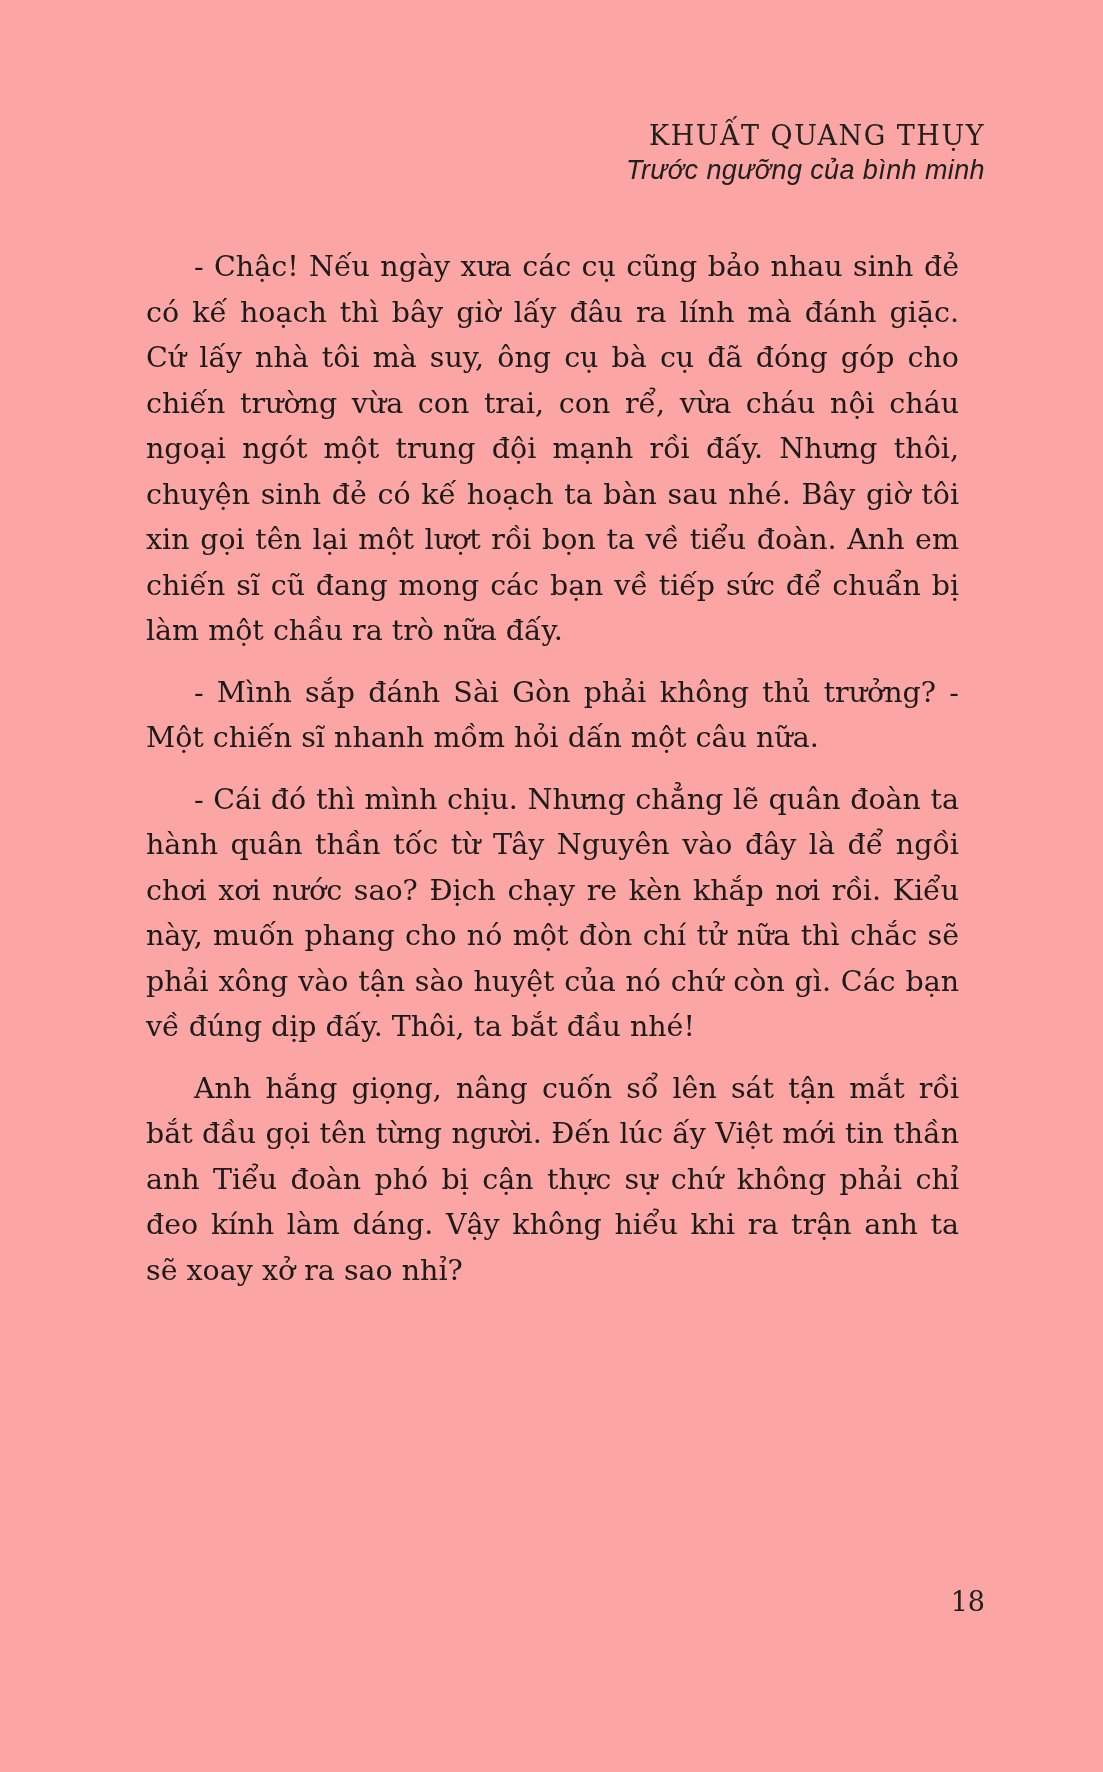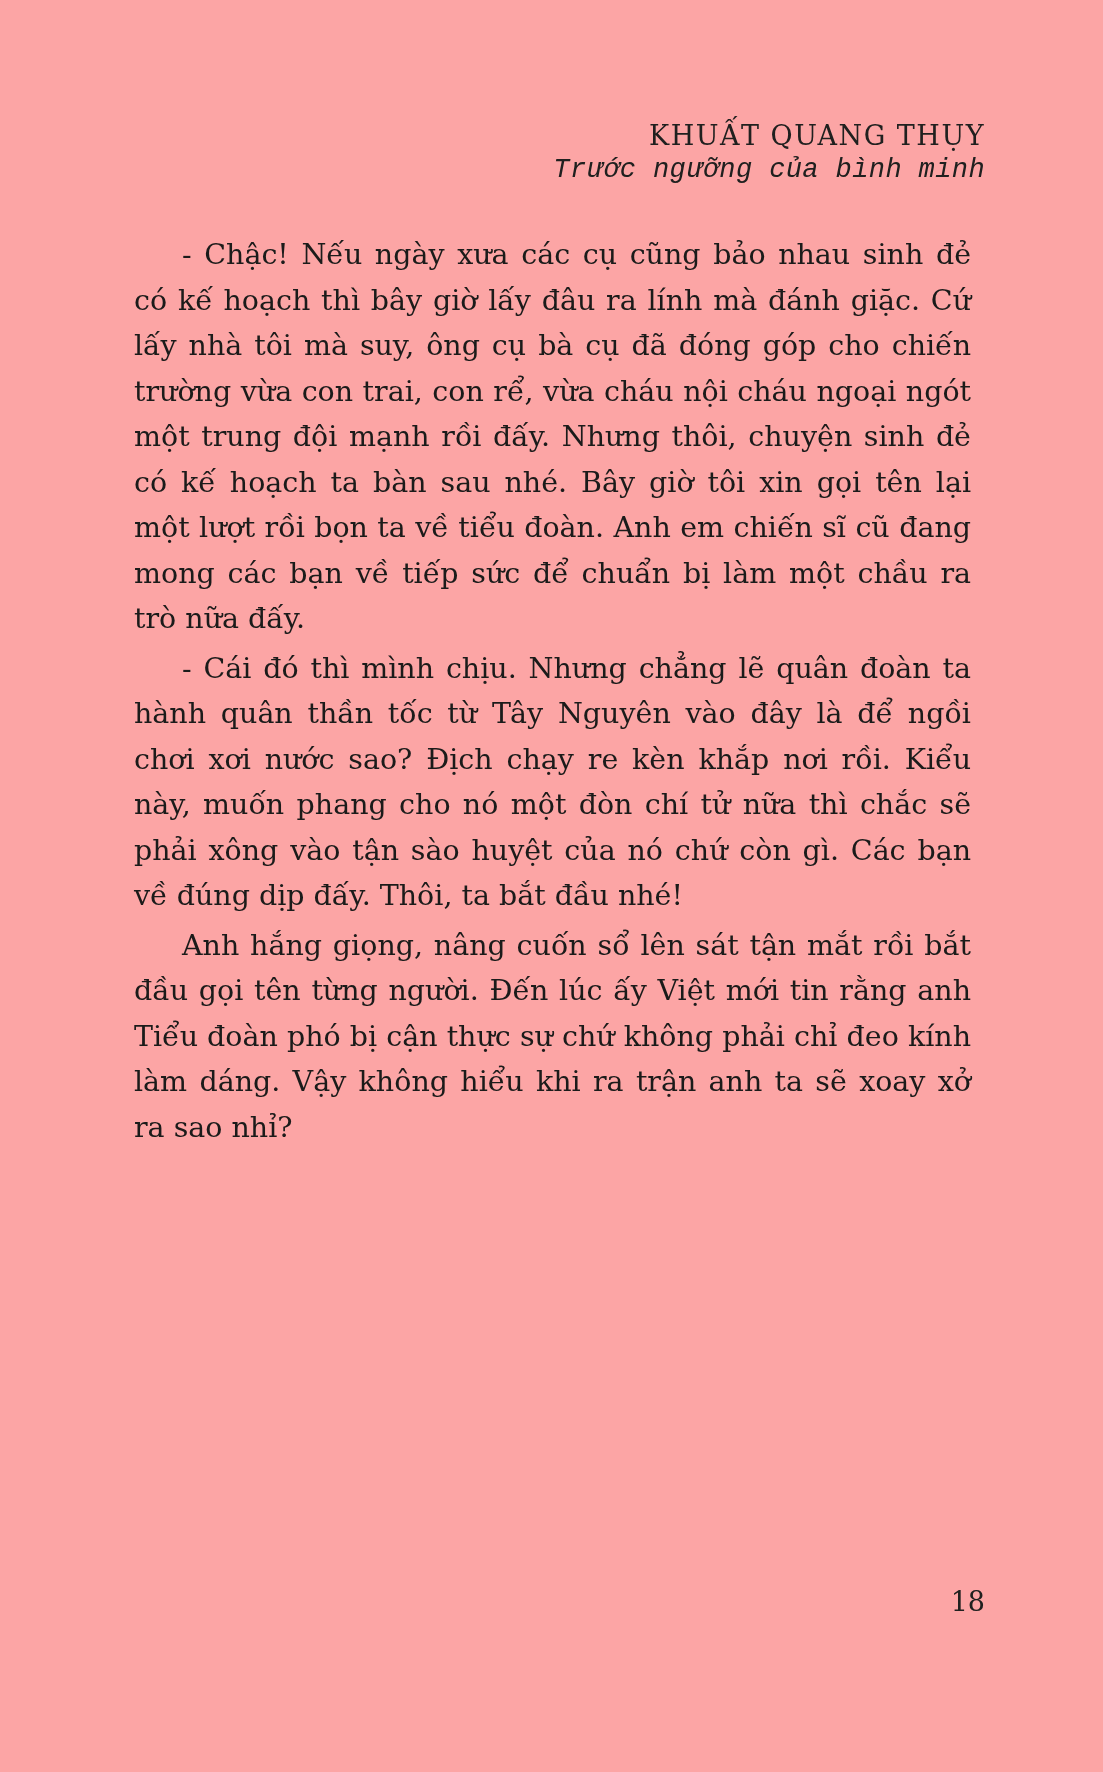--- a/index.html
+++ b/index.html
@@ -35,21 +35,21 @@
 
   .header-author {
     font-family: "DejaVu Serif", serif;
     font-size: 27px;
     letter-spacing: 1.5px;
     color: #20201f;
     white-space: nowrap;
   }
 
   .header-title {
-    font-family: Liberation Mono, monospace;
+    font-family: Liberation Sans, sans-serif;
     font-style: italic;
     font-size: 27px;
     letter-spacing: 0.4px;
     color: #20201f;
     white-space: nowrap;
     margin-top: 4px;
   }
 
   .body-text {
     position: absolute;
@@ -58,21 +58,21 @@
     width: 845px;
     font-family: "DejaVu Serif", serif;
     font-size: 28.5px;
     line-height: 45.5px;
     color: #1b1b1a;
     text-align: justify;
     text-justify: inter-word;
   }
 
   .body-text p {
-    margin: 4px;
+    margin: 16px;
     text-indent: 48px;
   }
 
   .page-number {
     position: absolute;
     right: 118px;
     bottom: 155px;
     font-family: "DejaVu Serif", serif;
     font-size: 27px;
     color: #20201f;
@@ -83,19 +83,20 @@
 
 <div class="page">
 
   <div class="header">
     <div class="header-author">KHUẤT QUANG THỤY</div>
     <div class="header-title">Trước ngưỡng của bình minh</div>
   </div>
 
   <div class="body-text">
     <p>- Chậc! Nếu ngày xưa các cụ cũng bảo nhau sinh đẻ có kế hoạch thì bây giờ lấy đâu ra lính mà đánh giặc. Cứ lấy nhà tôi mà suy, ông cụ bà cụ đã đóng góp cho chiến trường vừa con trai, con rể, vừa cháu nội cháu ngoại ngót một trung đội mạnh rồi đấy. Nhưng thôi, chuyện sinh đẻ có kế hoạch ta bàn sau nhé. Bây giờ tôi xin gọi tên lại một lượt rồi bọn ta về tiểu đoàn. Anh em chiến sĩ cũ đang mong các bạn về tiếp sức để chuẩn bị làm một chầu ra trò nữa đấy.</p>
+    <p>- Mình sắp đánh Sài Gòn phải không thủ trưởng? - Một chiến sĩ nhanh mồm hỏi dấn một câu nữa.</p>
     <p>- Cái đó thì mình chịu. Nhưng chẳng lẽ quân đoàn ta hành quân thần tốc từ Tây Nguyên vào đây là để ngồi chơi xơi nước sao? Địch chạy re kèn khắp nơi rồi. Kiểu này, muốn phang cho nó một đòn chí tử nữa thì chắc sẽ phải xông vào tận sào huyệt của nó chứ còn gì. Các bạn về đúng dịp đấy. Thôi, ta bắt đầu nhé!</p>
-    <p>Anh hắng giọng, nâng cuốn sổ lên sát tận mắt rồi bắt đầu gọi tên từng người. Đến lúc ấy Việt mới tin rằng anh Tiểu đoàn phó bị cận thực sự chứ không phải chỉ đeo kính làm dáng. Vậy không hiểu khi ra trận anh ta sẽ xoay xở ra sao nhỉ?</p>
+    <p>Anh hắng giọng, nâng cuốn sổ lên sát tận mắt rồi bắt đầu gọi tên từng người. Đến lúc ấy Việt mới tin thần anh Tiểu đoàn phó bị cận thực sự chứ không phải chỉ đeo kính làm dáng. Vậy không hiểu khi ra trận anh ta sẽ xoay xở ra sao nhỉ?</p>
   </div>
 
   <div class="page-number">18</div>
 
 </div>
 
 </body></html>

